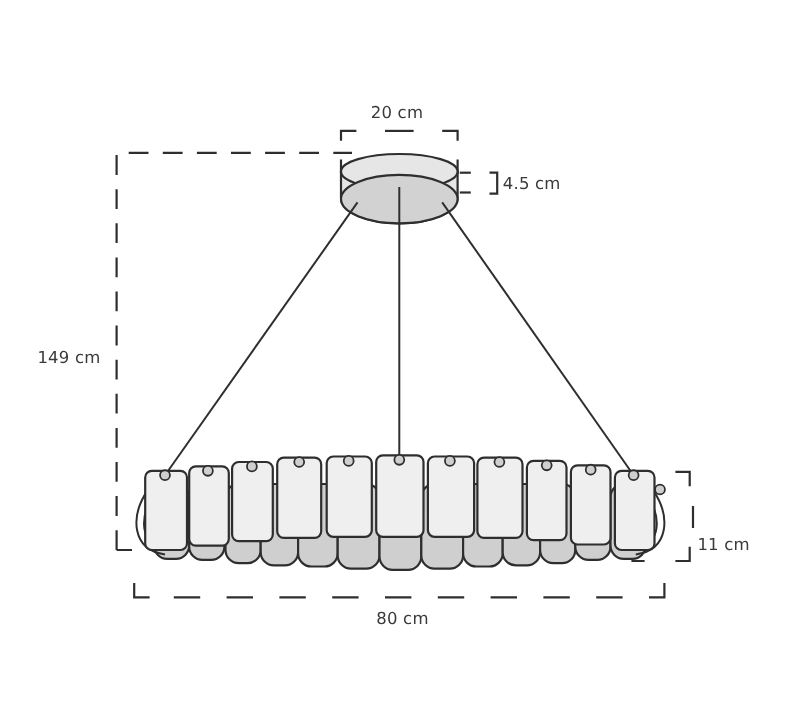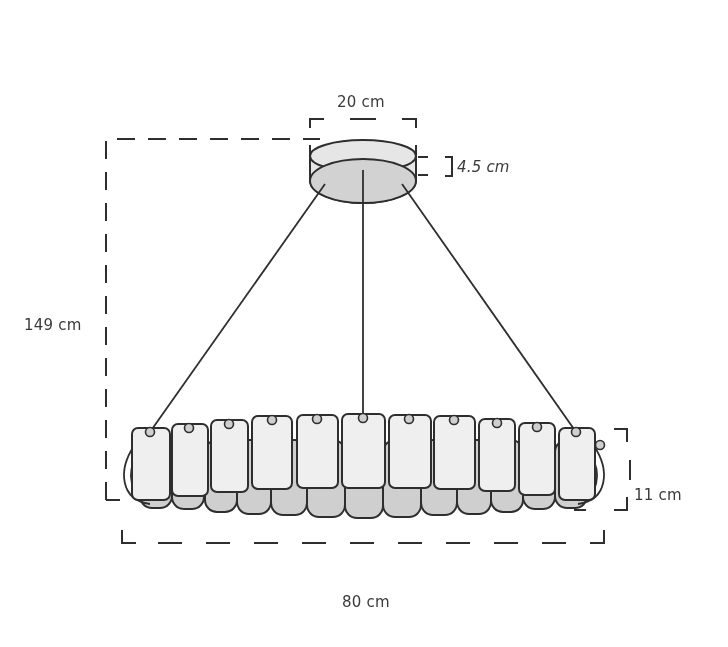--- a/index.html
+++ b/index.html
@@ -104,17 +104,17 @@
     </g>
 
     <g stroke="#2e2e2e" stroke-width="2" fill="none">
       <path d="M 122 530 L 122 543 L 136 543"></path>
       <path d="M 604 530 L 604 543 L 590 543"></path>
       <path d="M 158 543 L 580 543" stroke-dasharray="24,24"></path>
     </g>
   </svg>
 
   <span class="lbl" style="left:337px; top:93px;">20 cm</span>
-  <span class="lbl" style="left:457px; top:158px;font-style:italic;">4.5 cm</span>
-  <span class="lbl" style="left:24px; top:316px;">149 cm</span>
+  <span class="lbl" style="left:457px; top:158px;">4.5 cm</span>
+  <span class="lbl" style="left:34px; top:316px;">149 cm</span>
   <span class="lbl" style="left:634px; top:486px;">11 cm</span>
-  <span class="lbl" style="left:342px; top:553px;margin-top:40px;">80 cm</span>
+  <span class="lbl" style="left:342px; top:553px;">80 cm</span>
 </div>
 
 </body></html>

